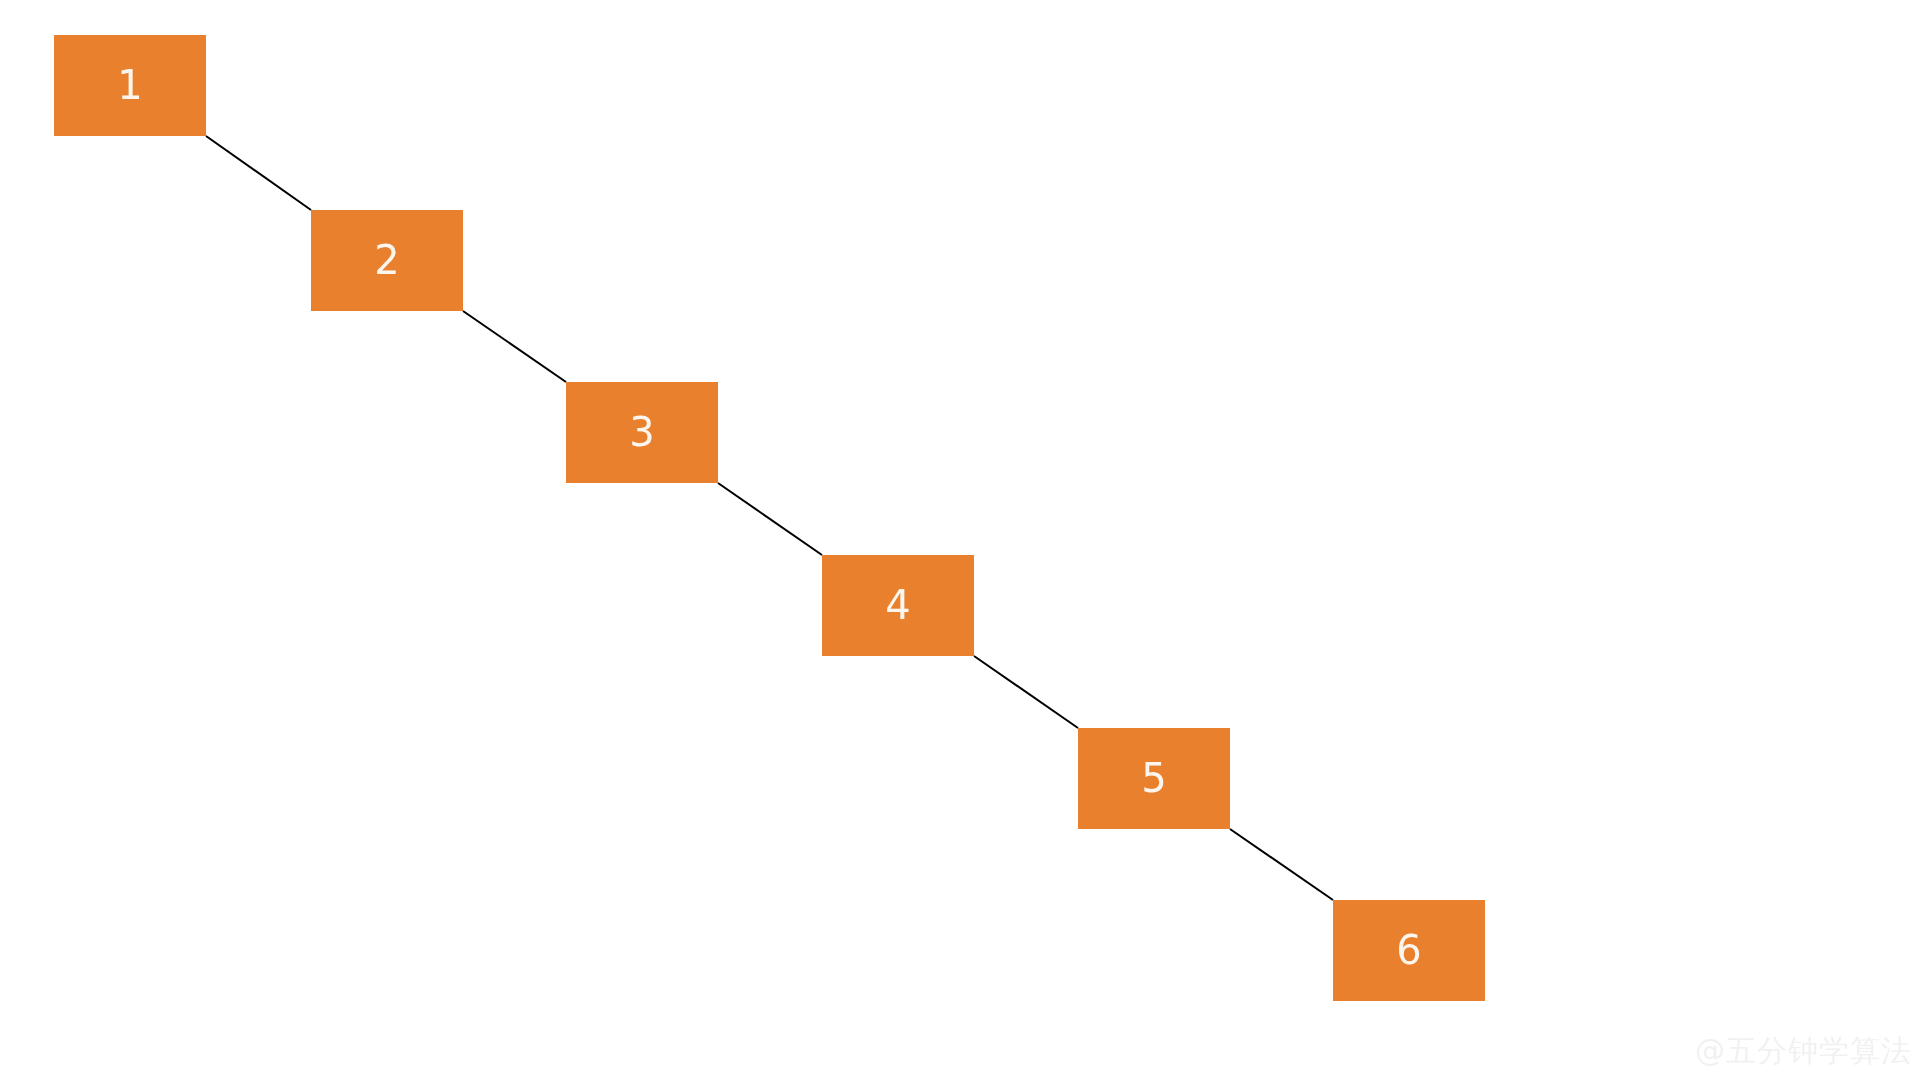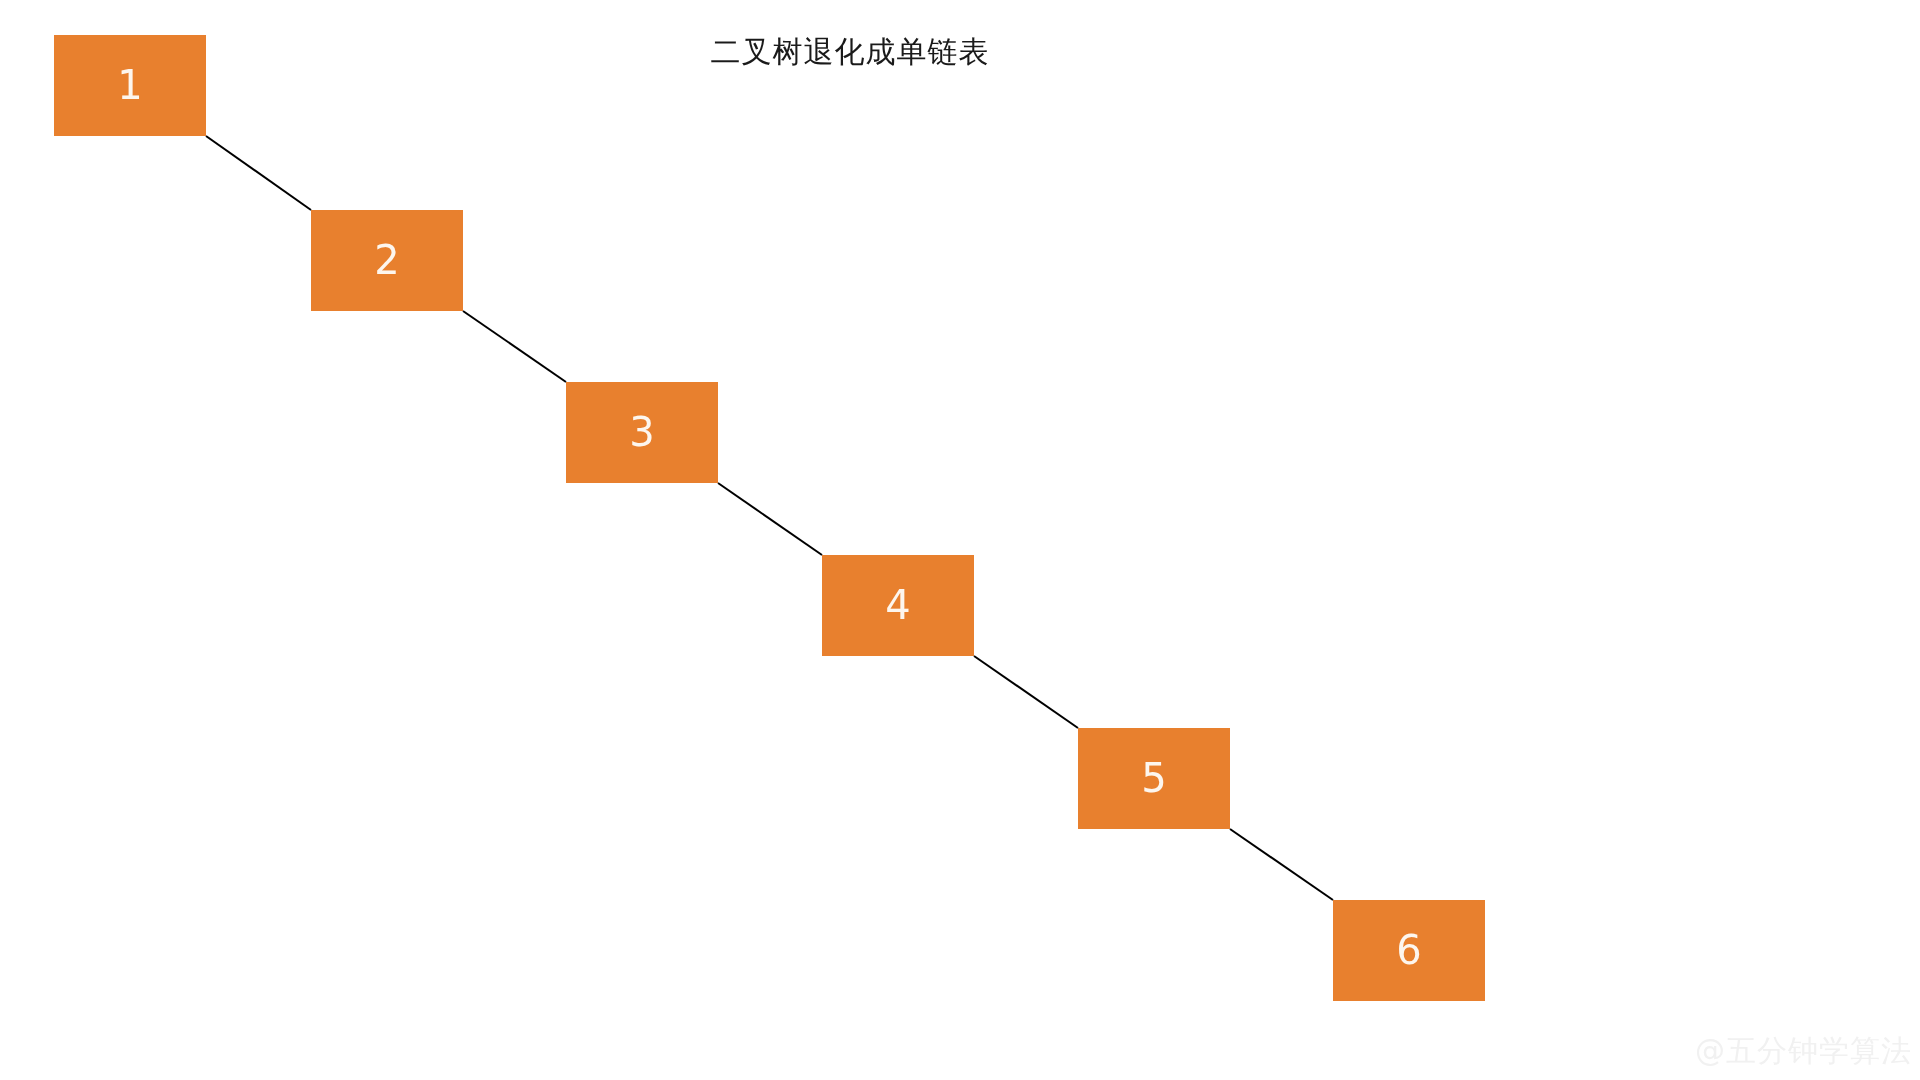--- a/index.html
+++ b/index.html
@@ -72,21 +72,20 @@
     font-family: "DejaVu Sans", "Liberation Sans", sans-serif;
     white-space: nowrap;
     user-select: none;
   }
 </style>
 </head>
 <body>
 
 <div id="canvas">
 
-  <div id="diagram-title">二叉树退化成单链表</div>
 
   <svg id="edge-layer" viewBox="0 0 1920 1080" width="1920" height="1080" xmlns="http://www.w3.org/2000/svg">
     <g id="edges">
         <line x1="206" y1="136" x2="311" y2="210" stroke="#000000" stroke-width="2" stroke-linecap="butt"></line>
         <line x1="463" y1="311" x2="566" y2="382" stroke="#000000" stroke-width="2" stroke-linecap="butt"></line>
         <line x1="718" y1="483" x2="822" y2="555" stroke="#000000" stroke-width="2" stroke-linecap="butt"></line>
         <line x1="974" y1="656" x2="1078" y2="728" stroke="#000000" stroke-width="2" stroke-linecap="butt"></line>
         <line x1="1230" y1="829" x2="1333" y2="900" stroke="#000000" stroke-width="2" stroke-linecap="butt"></line>
       </g>
   </svg>

